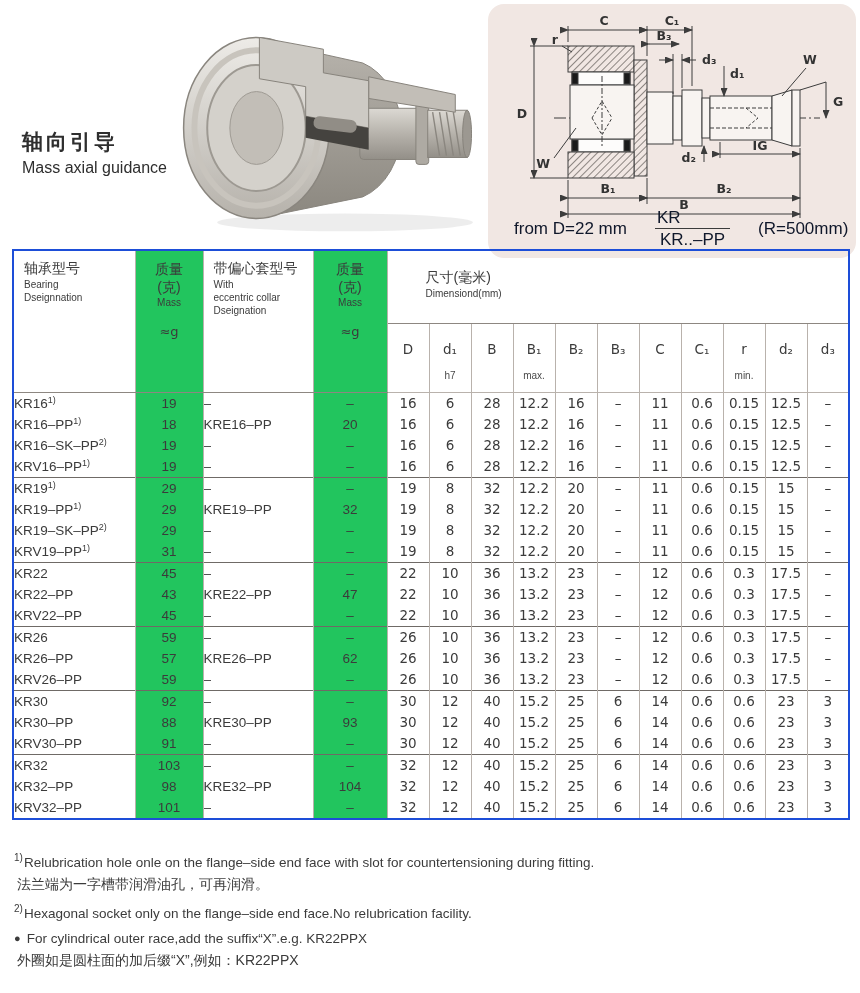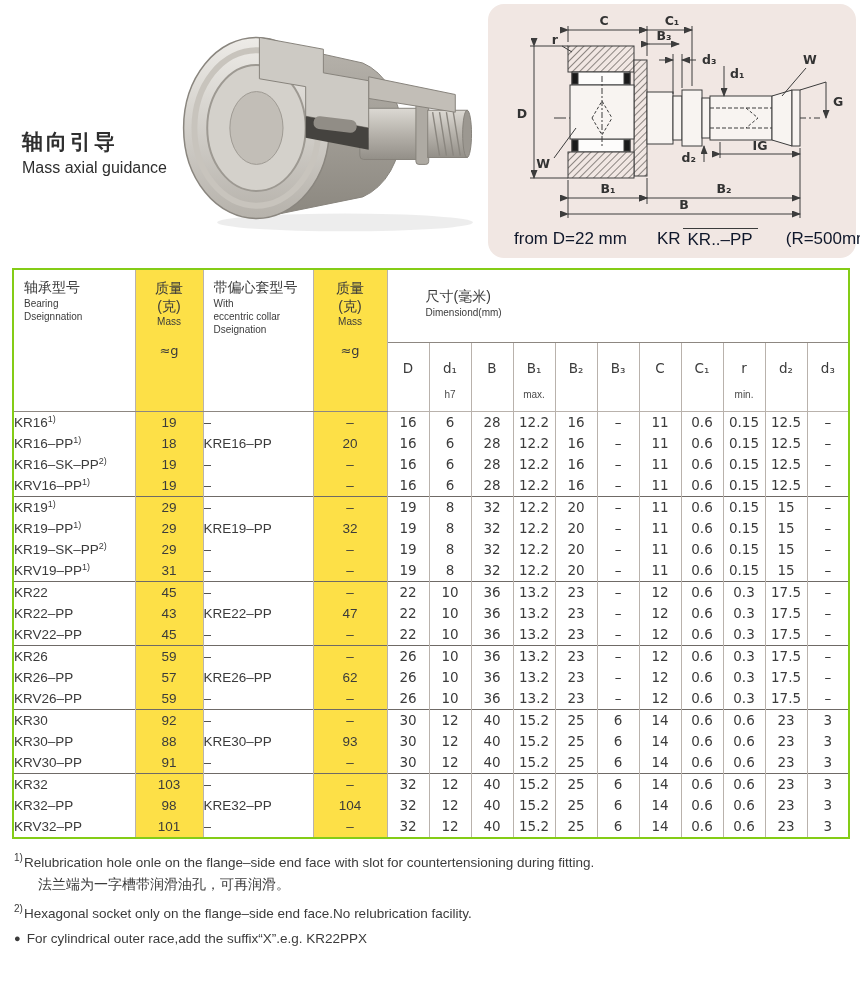--- a/index.html
+++ b/index.html
@@ -17,36 +17,36 @@
   .diagram-panel{
     position:absolute;left:488px;top:4px;width:368px;height:254px;
     background:#f1e7e3;border-radius:16px;
   }
   .diagram-svg{position:absolute;left:8px;top:2px;}
   .diagram-caption{
     position:absolute;left:26px;bottom:8px;right:8px;
     display:flex;align-items:center;gap:28px;
     font-size:17px;color:#0f172a;white-space:nowrap;
   }
-  .fraction{display:inline-flex;flex-direction:row;align-items:flex-end;line-height:1.15;}
+  .fraction{display:inline-flex;flex-direction:column;align-items:flex-start;line-height:1.15;}
   .frac-top{padding:0 2px 1px;}
   .frac-bot{border-top:1.5px solid #3b3b3b;padding:1px 5px 0;}
   
   table.catalog{
-    position:absolute;left:12px;top:268px;width:836px;
+    position:absolute;left:12px;top:249px;width:836px;
     border-collapse:collapse;table-layout:fixed;
-    border:2px solid #84cc16;
+    border:2px solid #1d4ed8;
   }
   .catalog th,.catalog td{
     border:1px solid #b9b2ac;overflow:hidden;white-space:nowrap;
     font-weight:normal;color:#3b3b3b;
   }
   .catalog thead tr.h1 th{border-bottom:1px solid #8d8781;}
   .catalog thead{border-bottom:1.5px solid #6f6a66;}
-  .shade{background:#fde047;margin-left:48px;}
+  .shade{background:#22c55e;margin-left:48px;}
   .th-name,.th-collar{vertical-align:top;text-align:left;padding:7px 2px 0 10px;}
   .th-zh{font-size:14px;line-height:1.45;}
   .th-en{font-size:10px;line-height:1.3;}
   .th-mass{vertical-align:top;text-align:center;padding-top:9px;}
   .th-mass .th-zh,.th-mass .th-en{line-height:1.3;}
   .mass-approx{margin-top:15px;font-size:13px;font-family:"DejaVu Sans",sans-serif;}
   .th-dims{vertical-align:top;text-align:left;padding:16px 0 0 38px;height:56px;}
   th.th-dim{vertical-align:top;text-align:center;height:66px;}
   .dim-letter{font-size:13.5px;margin-top:16px;font-family:"DejaVu Sans",sans-serif;}
   .dim-note{font-size:10px;margin-top:13px;min-height:12px;color:#4a4a4a;}
@@ -57,21 +57,21 @@
   .td-name sup{font-size:9px;vertical-align:super;line-height:0;}
   .td-collar{text-align:left;padding-left:14px;}
   .td-center{text-align:center;}
   .td-dim{font-family:"DejaVu Sans",sans-serif;font-size:13px;}
   
   .footnotes{position:absolute;left:14px;top:850px;width:832px;}
   .footnote{margin-bottom:5px;}
   .fn-en{font-size:13.5px;line-height:1.5;}
   .fn-marker{font-size:10px;vertical-align:super;margin-right:1px;}
   .fn-bullet{font-size:11px;margin-right:6px;vertical-align:1px;}
-  .fn-zh{font-size:14px;margin:2px 0 7px 24px;line-height:1.4;}
+  .fn-zh{font-size:14px;margin:2px 0 7px 3px;line-height:1.4;}
   
   .dim-label{font-family:"DejaVu Sans",sans-serif;font-size:12.5px;font-weight:bold;fill:#333;}
 </style>
 </head>
 <body>
 
 <div class="photo-wrap">
   <svg width="315" height="228" viewBox="0 0 320 228">
     <defs>
       <linearGradient id="g1" x1="0" y1="0" x2="0" y2="1">
@@ -653,14 +653,15 @@
 <div class="footnotes">
     <div class="footnote">
       <div class="fn-en"><span class="fn-marker">1)</span>Relubrication hole onle on the flange–side end face with slot for countertensioning during fitting.</div>
       <div class="fn-zh">法兰端为一字槽带润滑油孔，可再润滑。</div>
     </div>
     <div class="footnote">
       <div class="fn-en"><span class="fn-marker">2)</span>Hexagonal socket only on the flange–side end face.No relubrication facility.</div>
     </div>
     <div class="footnote">
       <div class="fn-en"><span class="fn-bullet">●</span>For cylindrical outer race,add the suffix“X”.e.g. KR22PPX</div>
+      <div class="fn-zh">外圈如是圆柱面的加后缀“X”,例如：KR22PPX</div>
     </div>
   </div>
 
 </body></html>

